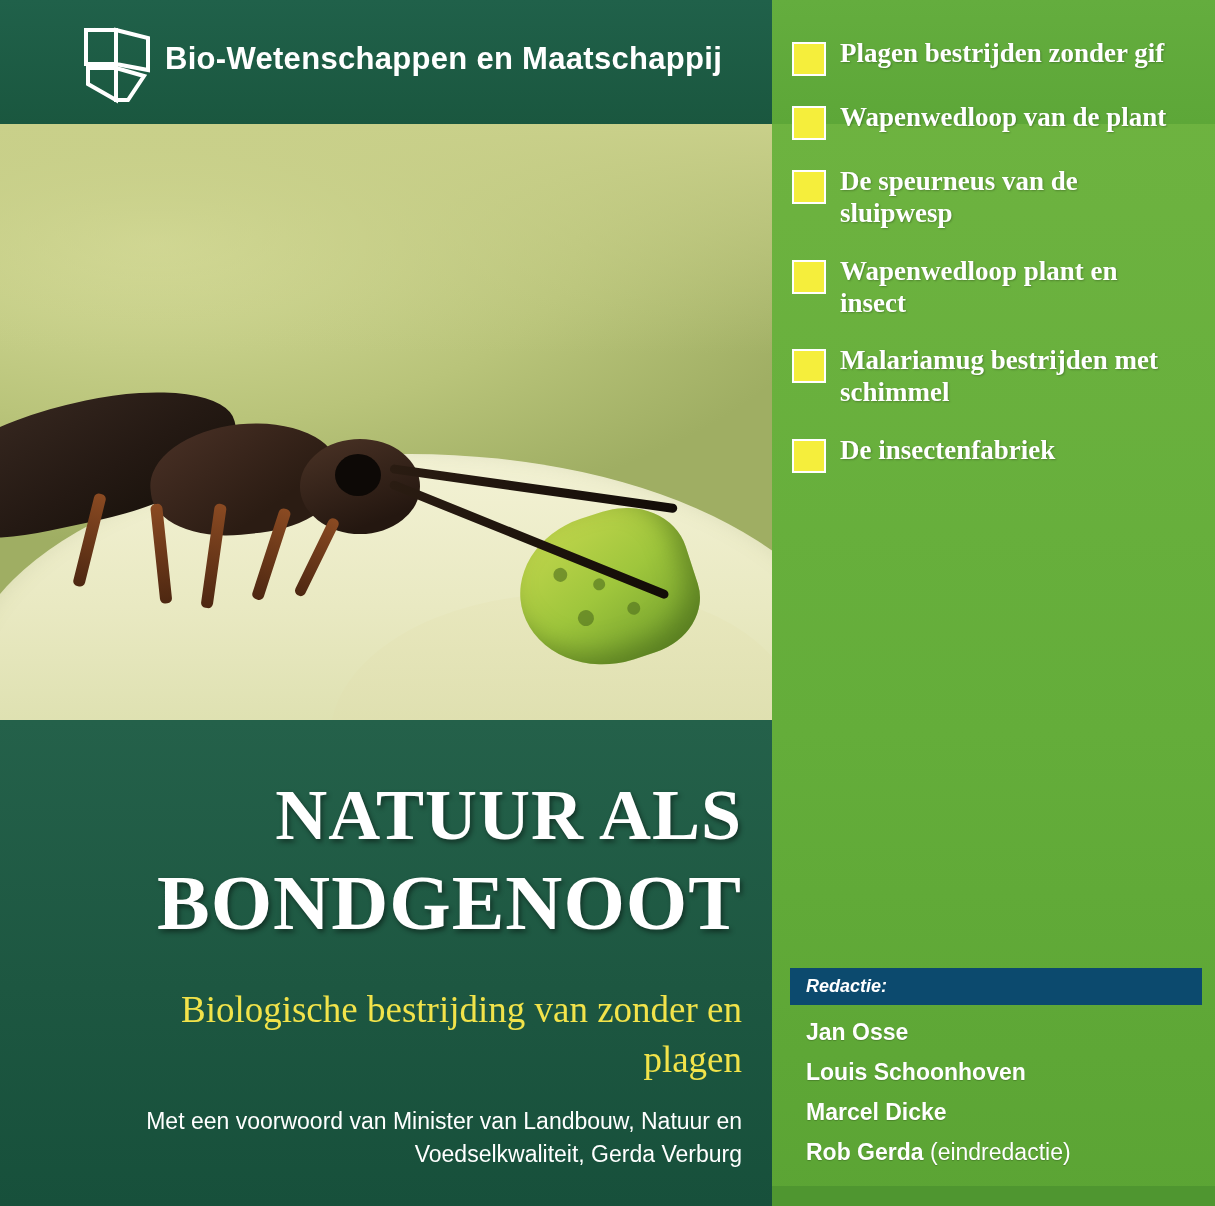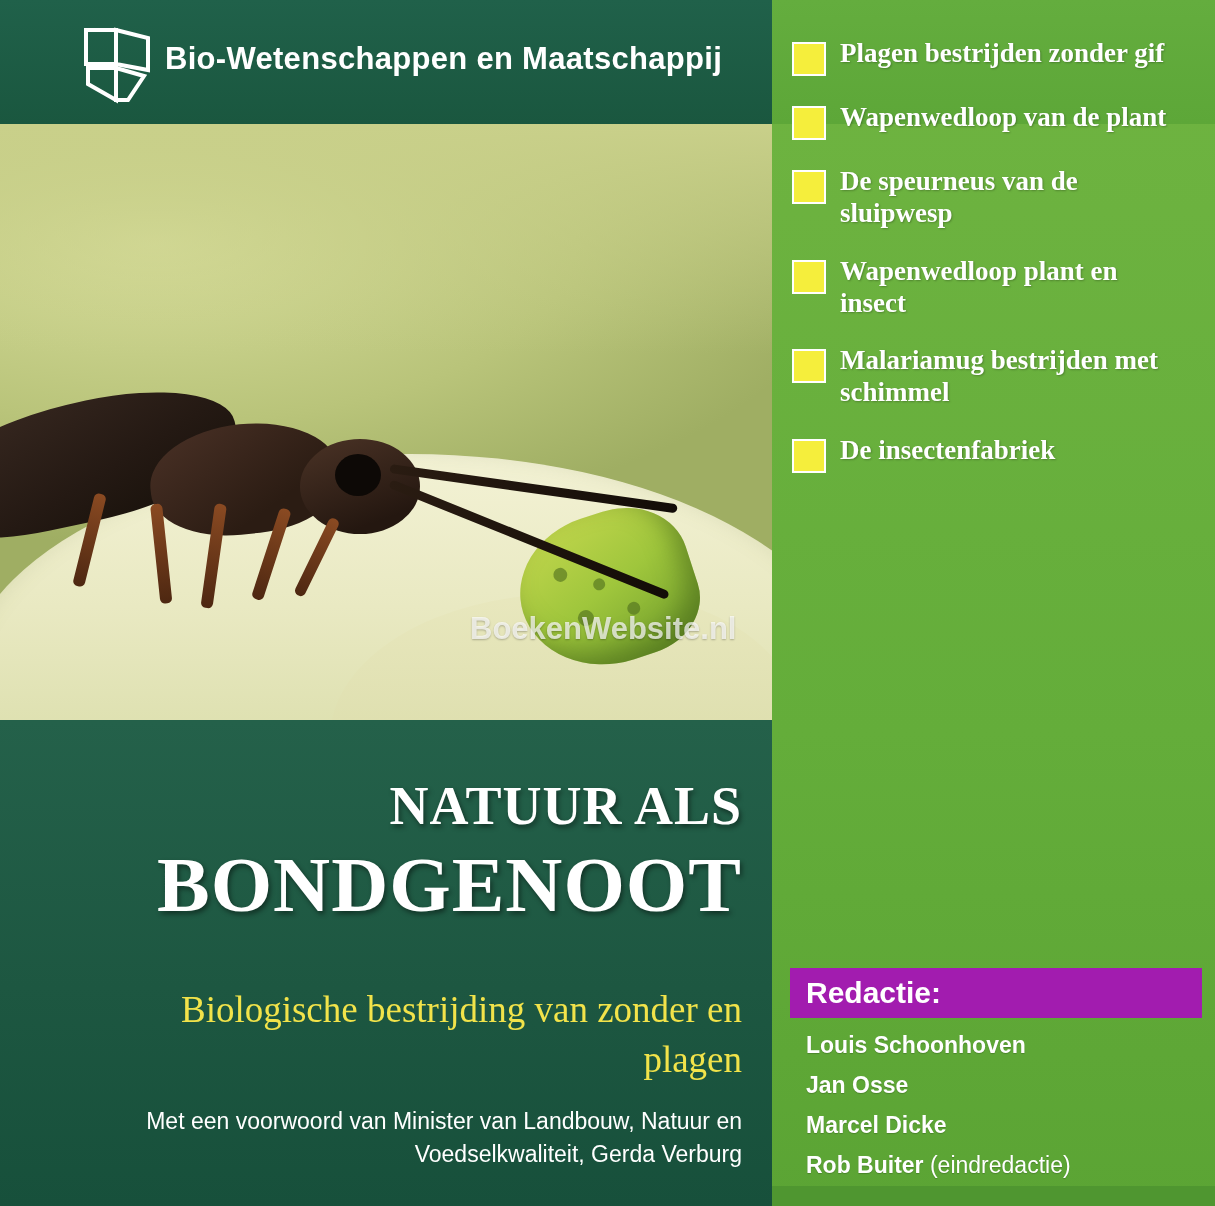--- a/index.html
+++ b/index.html
@@ -189,21 +189,21 @@
     left: 0; right: 30px;
     top: 60px;
     text-align: right;
     color: #ffffff;
     font-family: "Liberation Serif", serif;
     font-weight: bold;
     line-height: 0.98;
     text-shadow: 2px 3px 5px rgba(0,0,0,0.45);
   }
   .title-line1 {
-    font-size: 54px;
+    font-size: 72px;
     letter-spacing: 1px;
   }
   .title-line2 {
     font-size: 79px;
     letter-spacing: 1px;
     margin-top: 13px;
   }
   .subtitle {
     position: absolute;
     right: 30px; top: 265px;
@@ -255,26 +255,27 @@
     max-width: 350px;
   }
 
   
   .editors {
     position: absolute;
     left: 18px; top: 960px;
     width: 412px;
   }
   .editors-head {
-    background: #a21caf;
-    color: #ffffff;
-    font-family: "Liberation Sans", sans-serif;
-    font-weight: bold;
-    font-size: 30px;
+    background: #0c4a6e;
+    color: #ffffff;
+    font-family: "Liberation Sans", sans-serif;
+    font-weight: bold;
+    font-size: 18px;
     padding: 8px 0 8px 16px;
+    font-style: italic;
   }
   .editor-list {
     margin: 14px 0 0 16px;
   }
   .editor {
     color: #ffffff;
     font-family: "Liberation Sans", sans-serif;
     font-size: 23px;
     font-weight: bold;
     margin-bottom: 13px;
@@ -331,21 +332,20 @@
     <div class="wasp-head"></div>
     <div class="wasp-eye"></div>
     <div class="antenna ant1"></div>
     <div class="antenna ant2"></div>
     <div class="leg leg1"></div>
     <div class="leg leg2"></div>
     <div class="leg leg3"></div>
     <div class="leg leg4"></div>
     <div class="leg leg5"></div>
 
-    <div class="watermark">BoekenWebsite.nl</div>
   </div>
 
   <div class="title-panel">
     <div class="book-title">
       <div class="title-line1">NATUUR ALS</div>
       <div class="title-line2">BONDGENOOT</div>
     </div>
     <div class="subtitle">Biologische bestrijding van zonder en plagen</div>
     <div class="foreword">Met een voorwoord van Minister van Landbouw, Natuur en Voedselkwaliteit, Gerda Verburg</div>
   </div>
@@ -375,29 +375,29 @@
       <div class="toc-item">
         <span class="bullet"></span>
         <span class="toc-label">De insectenfabriek</span>
       </div>
     </div>
 
     <div class="editors">
       <div class="editors-head">Redactie:</div>
       <div class="editor-list">
         <div class="editor">
-          <span>Louis Schoonhoven</span><span class="role"></span>
+          <span>Jan Osse</span><span class="role"></span>
         </div>
         <div class="editor">
-          <span>Jan Osse</span><span class="role"></span>
+          <span>Louis Schoonhoven</span><span class="role"></span>
         </div>
         <div class="editor">
           <span>Marcel Dicke</span><span class="role"></span>
         </div>
         <div class="editor">
-          <span>Rob Buiter</span><span class="role"> (eindredactie)</span>
+          <span>Rob Gerda</span><span class="role"> (eindredactie)</span>
         </div>
       </div>
     </div>
   </div>
 
   <div class="bottom-strip"></div>
 </div>
 
 </body></html>

